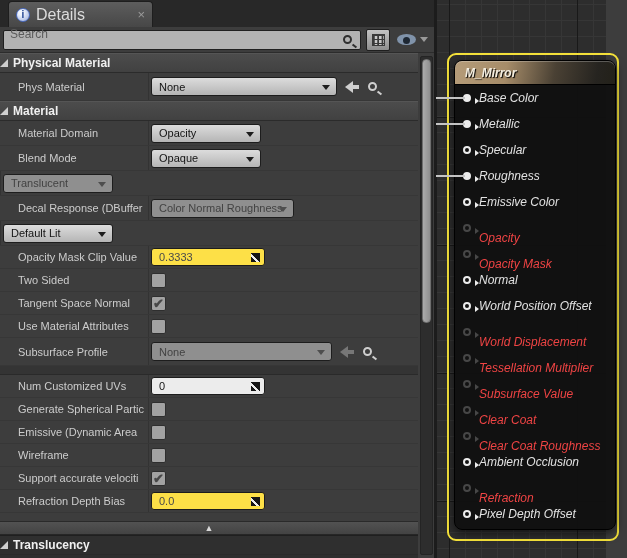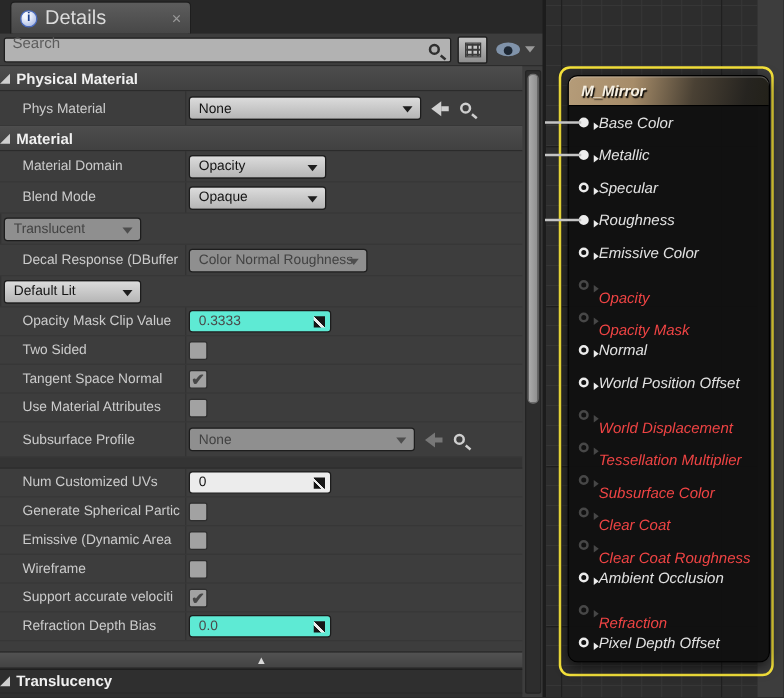--- a/index.html
+++ b/index.html
@@ -51,21 +51,21 @@
       display:flex;align-items:center;padding:0 18px 0 7px;}
   .dd .dd-text{color:#141414;font-size:11px;white-space:nowrap;}
   .dd .dd-arrow{position:absolute;right:6px;top:7px;width:0;height:0;border-left:4px solid transparent;border-right:4px solid transparent;border-top:5px solid #1d1d1d;}
   .dd.w110{width:110px;} .dd.w140{width:143px;} .dd.w185{width:186px;} .dd.w180{width:181px;}
   .dd.disabled{background:#8f8f8f;}
   .dd.disabled .dd-text{color:#424242;}
   .dd.disabled .dd-arrow{border-top-color:#4e4e4e;}
 
   .num{position:relative;width:114px;height:18px;border:1px solid #1d1d1d;border-radius:3px;display:flex;align-items:center;padding:0 16px 0 7px;}
   .num .num-text{font-size:11px;}
-  .num.disabled{background:#5eead4;} .num.disabled .num-text{color:#4a4a4a;}
+  .num.disabled{background:#fde047;} .num.disabled .num-text{color:#4a4a4a;}
   .num.light{background:#ececec;} .num.light .num-text{color:#141414;}
   .diag{position:absolute;right:4px;top:4px;width:9px;height:9px;
       background:linear-gradient(45deg,#161616 0 32%,#eeeeee 32% 48%,#161616 48% 100%);}
 
   .checkbox{width:15px;height:15px;background:#a2a2a2;border-radius:2px;border:1px solid #2e2e2e;position:relative;}
   .checkbox[data-checked="true"]::after{content:"✔";position:absolute;left:1px;top:-1px;color:#474747;font-size:13px;font-weight:bold;}
 
   .arrow-icon{position:relative;width:15px;height:12px;display:inline-block;}
   .arrow-icon::before{content:"";position:absolute;left:0;top:0;width:0;height:0;border:6px solid transparent;border-right:8px solid #cfcfcf;border-left:none;}
   .arrow-icon::after{content:"";position:absolute;left:8px;top:4px;width:6px;height:4px;background:#cfcfcf;}
@@ -352,21 +352,21 @@
         <div class="pin-row" data-state="disabled">
             <span class="pin-icon"></span>
             <span class="pin-label">World Displacement</span>
           </div>
         <div class="pin-row" data-state="disabled">
             <span class="pin-icon"></span>
             <span class="pin-label">Tessellation Multiplier</span>
           </div>
         <div class="pin-row" data-state="disabled">
             <span class="pin-icon"></span>
-            <span class="pin-label">Subsurface Color</span>
+            <span class="pin-label">Subsurface Value</span>
           </div>
         <div class="pin-row" data-state="disabled">
             <span class="pin-icon"></span>
             <span class="pin-label">Clear Coat</span>
           </div>
         <div class="pin-row" data-state="disabled">
             <span class="pin-icon"></span>
             <span class="pin-label">Clear Coat Roughness</span>
           </div>
         <div class="pin-row" data-state="normal">

